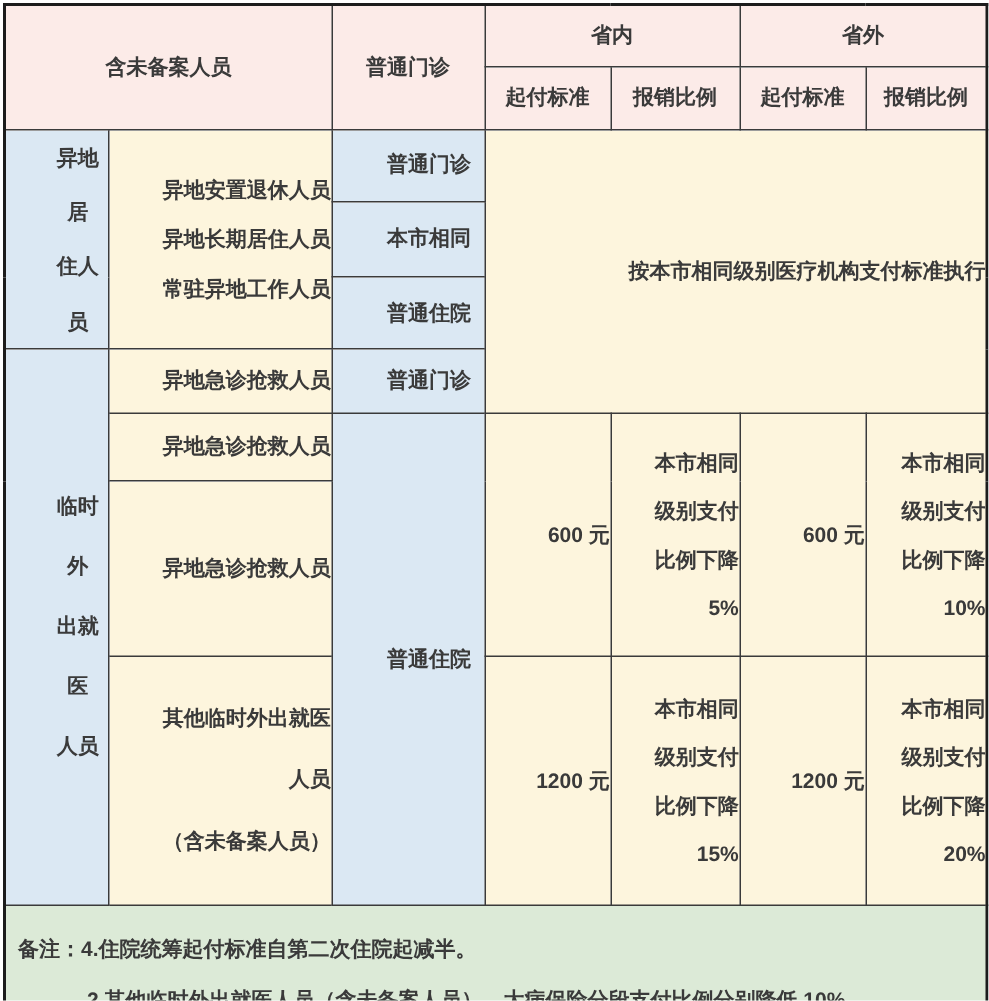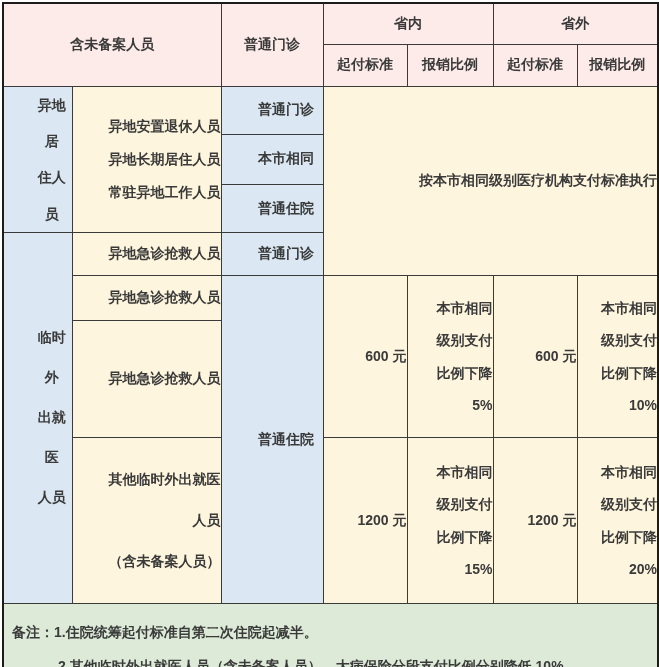--- a/index.html
+++ b/index.html
@@ -150,19 +150,19 @@
     <td class="yellow">1200 元</td>
     <td class="yellow lh-drop">本市相同
 级别支付
 比例下降
 20%</td>
   </tr>
 
   <tr class="rfoot">
     <td class="green note-cell" colspan="7">
       <div class="note-inner">
-        <div>备注：1.住院统筹起付标准自第二次住院起减半。</div>
+        <div>备注：4.住院统筹起付标准自第二次住院起减半。</div>
         <div class="note-line2">2.其他临时外出就医人员（含未备案人员），大病保险分段支付比例分别降低 10%。</div>
       </div>
     </td>
   </tr>
 </tbody>
   </table>
 
 </body></html>

